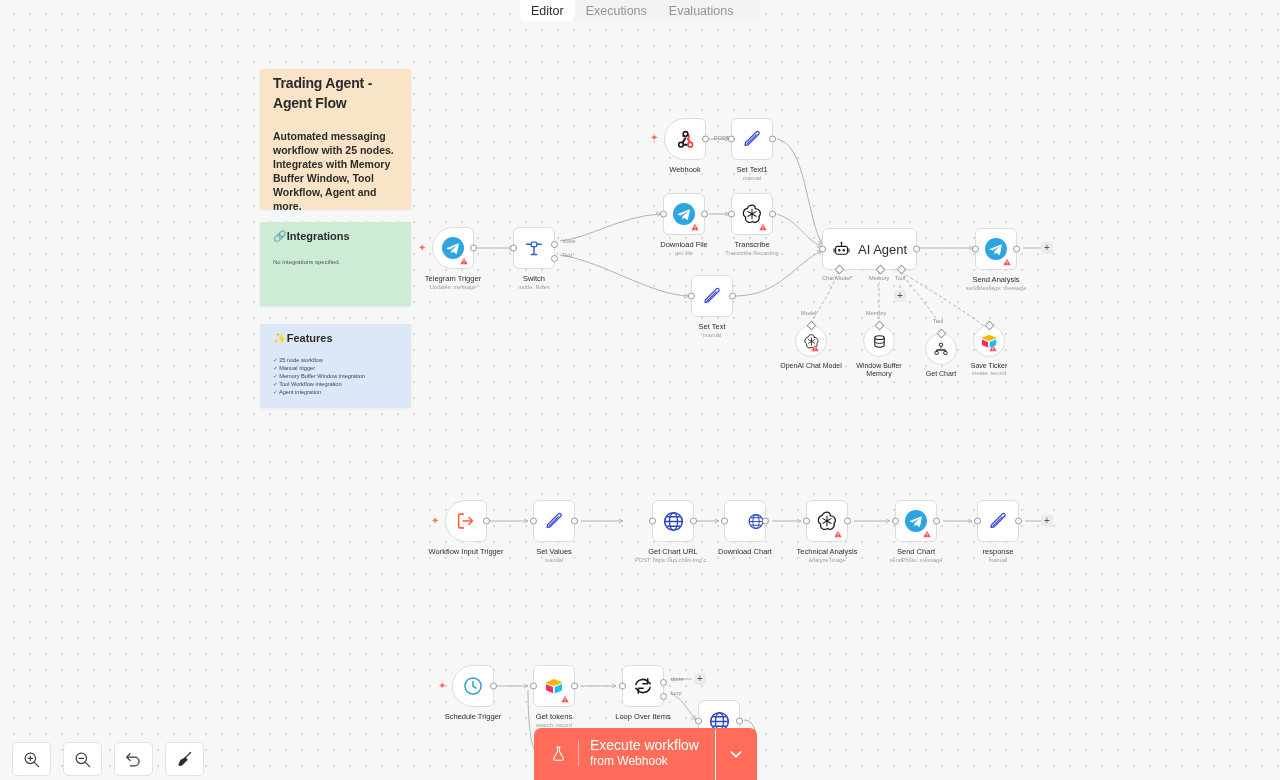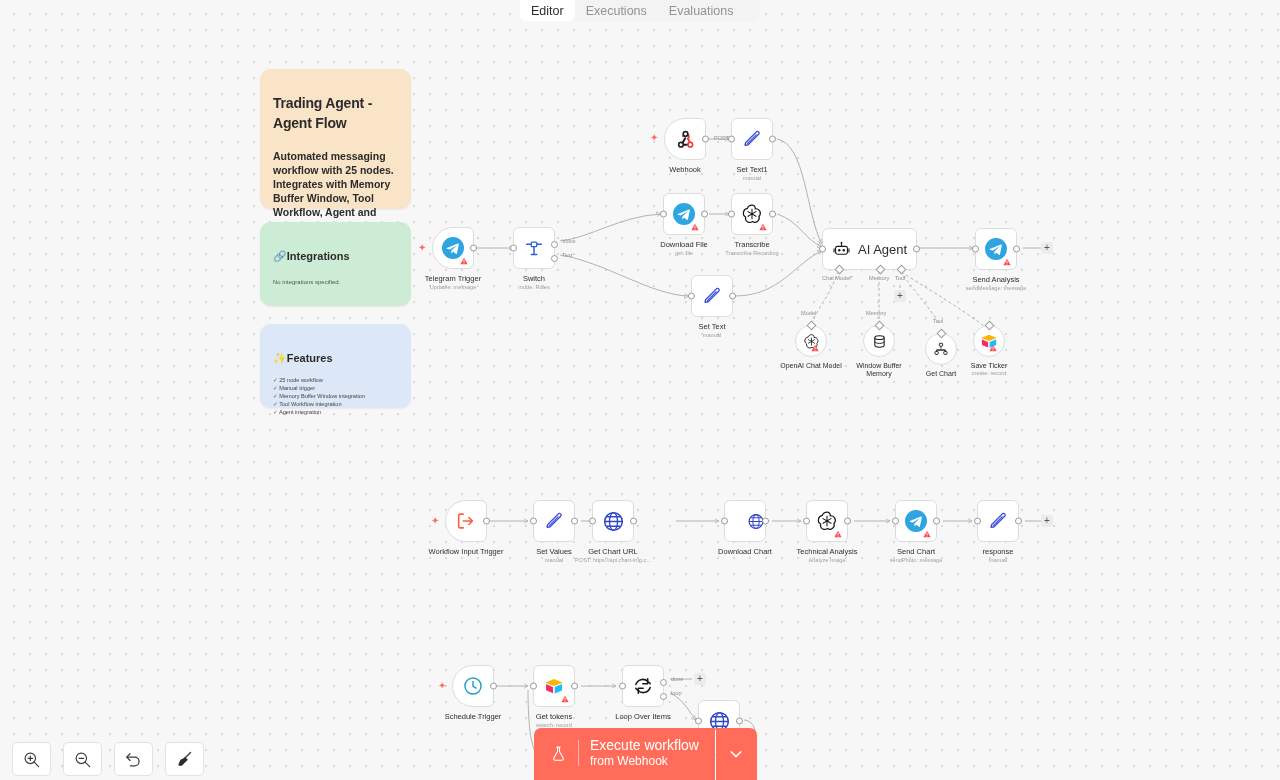--- a/index.html
+++ b/index.html
@@ -37,22 +37,22 @@
     cursor: pointer; white-space: nowrap;
   }
   .tab.active {
     background: #fff; color: #2d2e2e; font-weight: 400;
     border-bottom-left-radius: 6px; border-bottom-right-radius: 6px;
   }
 
   
   .sticky {
     position: absolute;
-    border-radius: 11px;
-    padding: 24px 13px;
+    border-radius: 0;
+    padding: 4px 13px;
     box-shadow: 0 1px 2px rgba(0,0,0,.06);
   }
   .sticky-title { font-size: 14.5px; font-weight: 700; color: #2b2b2b; line-height: 20px; }
   .sticky-body  { font-size: 11px; color: #3a3a3a; line-height: 14px; }
 
   #note-main {
     left: 260px; top: 69px; width: 151px; height: 140px;
     background: #fae4c8;
   }
   #note-main .sticky-title { font-size: 14px; line-height: 20px; letter-spacing: -.2px; }
@@ -473,21 +473,21 @@
     <svg width="22" height="22" viewBox="0 0 24 24">
         <path d="M5 19l2.6-.7L19 7a1.8 1.8 0 10-2.5-2.5L5.1 15.9 4.4 18.6z" stroke="#3b4fd8" stroke-width="1.5" fill="#fff"></path>
         <path d="M6.5 17.3L16.9 6.9" stroke="#3b4fd8" stroke-width="1.1"></path>
       </svg>
     <span class="ep left"></span>
     <span class="ep right"></span>
     <span class="node-label">Set Values</span>
     <span class="node-sublabel">manual</span>
   </div>
 
-  <div class="node" style="left:592px; top:500px;">
+  <div class="node" style="left:652px; top:500px;">
     <svg width="23" height="23" viewBox="0 0 24 24">
         <circle cx="12" cy="12" r="9.2" stroke="#2e46c8" stroke-width="1.6" fill="none"></circle>
         <ellipse cx="12" cy="12" rx="4.2" ry="9.2" stroke="#2e46c8" stroke-width="1.4" fill="none"></ellipse>
         <path d="M3 12h18M4.6 7h14.8M4.6 17h14.8" stroke="#2e46c8" stroke-width="1.4"></path>
       </svg>
     <span class="ep left"></span>
     <span class="ep right"></span>
     <span class="node-label">Get Chart URL</span>
     <span class="node-sublabel">POST: https://api.chart-img.c...</span>
   </div>

